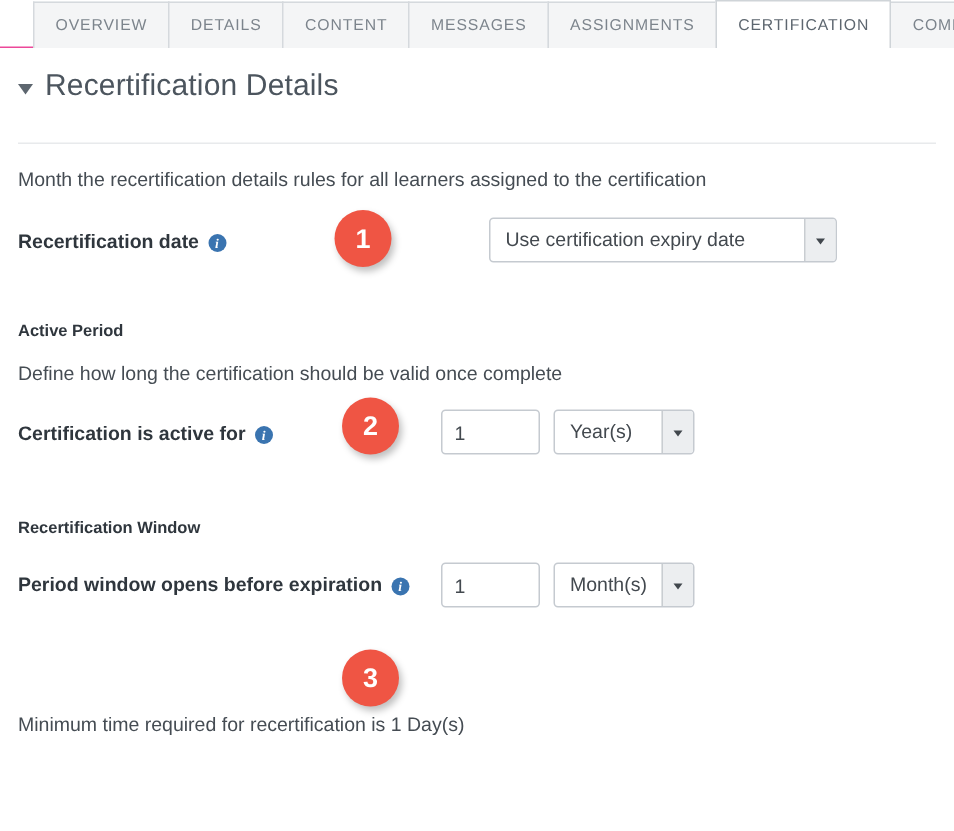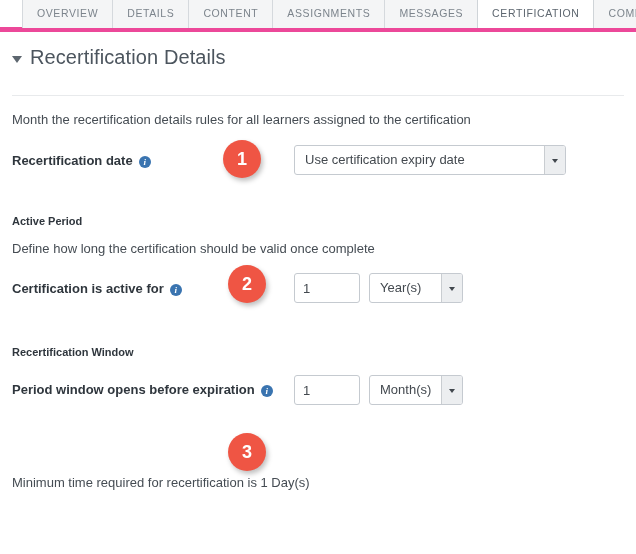--- a/index.html
+++ b/index.html
@@ -14,21 +14,21 @@
     font-size: 13px;
     color: #3d444b;
     overflow: hidden;
     position: relative;
   }
 
   
   .tabbar {
     position: relative;
     height: 32px;
-    border-bottom: 5px solid #ec4899;
+    border-bottom: 1px solid #ec4899;
     display: flex;
     align-items: flex-end;
     padding-left: 22px;
     box-sizing: border-box;
   }
   .tab {
     height: 31px;
     line-height: 31px;
     padding: 0 14px;
     margin-right: -1px;
@@ -152,21 +152,21 @@
     position: relative;
     display: inline-block;
     height: 30px;
     box-sizing: border-box;
     border: 1px solid #c5cad0;
     border-radius: 3px;
     background: #ffffff;
     overflow: hidden;
   }
   .selwrap.small { width: 94px; }
-  .selwrap.wide  { width: 272px; }
+  .selwrap.wide  { width: 232px; margin-left: 32px; }
   .selwrap.disabled { background: #dfe1e3; border-color: #c9cdd1; }
   .seltext {
     position: absolute;
     left: 10px;
     top: 0;
     line-height: 28px;
     font-size: 13px;
     color: #43494f;
     white-space: nowrap;
   }
@@ -216,22 +216,22 @@
     color: #454c53;
   }
 </style>
 </head>
 <body>
 
 <div class="tabbar">
   <div class="tab first"><span>OVERVIEW</span></div>
   <div class="tab"><span>DETAILS</span></div>
   <div class="tab"><span>CONTENT</span></div>
+  <div class="tab"><span>MESSAGES</span></div>
   <div class="tab"><span>ASSIGNMENTS</span></div>
-  <div class="tab"><span>MESSAGES</span></div>
   <div class="tab active"><span>CERTIFICATION</span></div>
   <div class="tab"><span>COMPLETION</span></div>
 </div>
 
 <div class="content">
 
   <div class="section-head">
     <div class="caret"></div>
     <div class="section-title">Recertification Details</div>
   </div>

